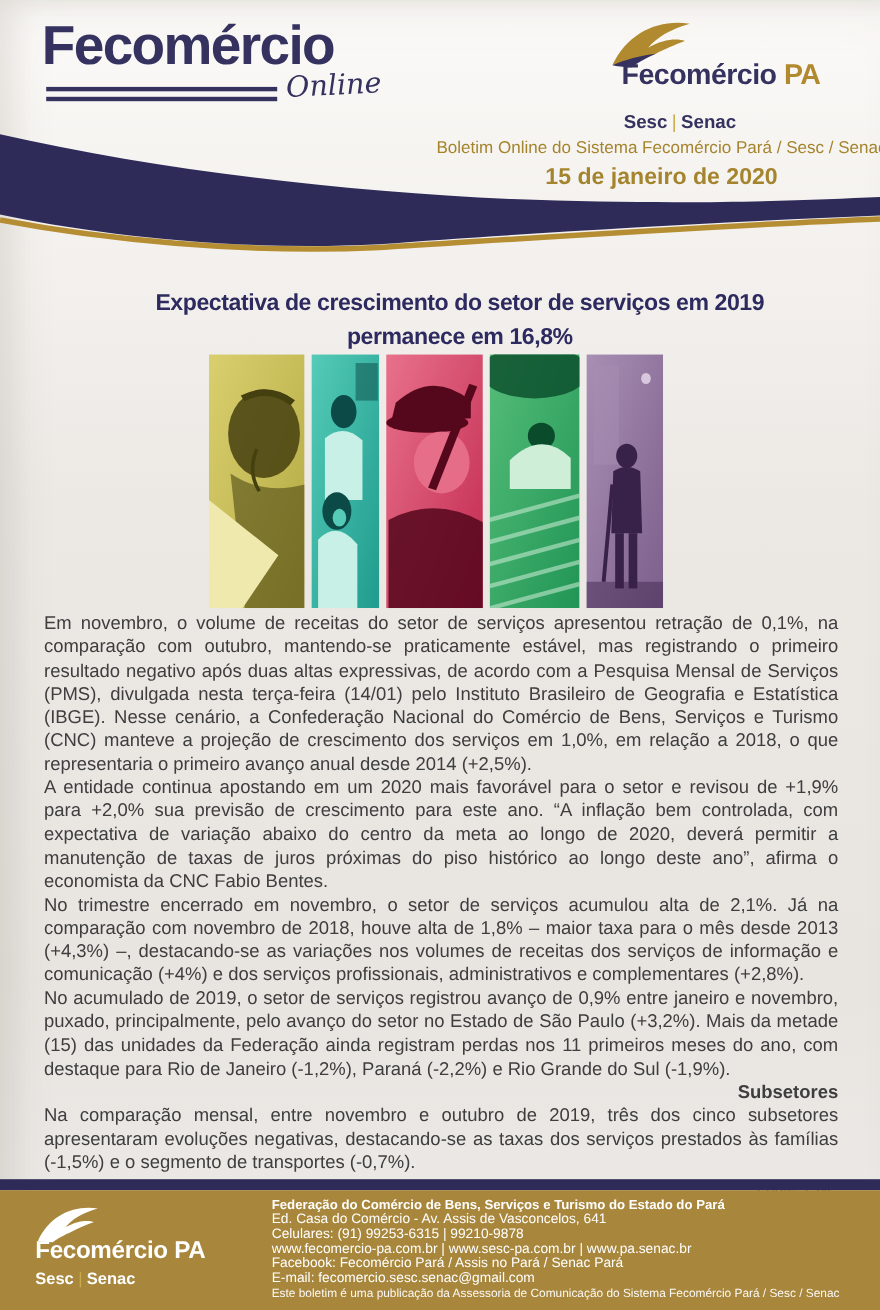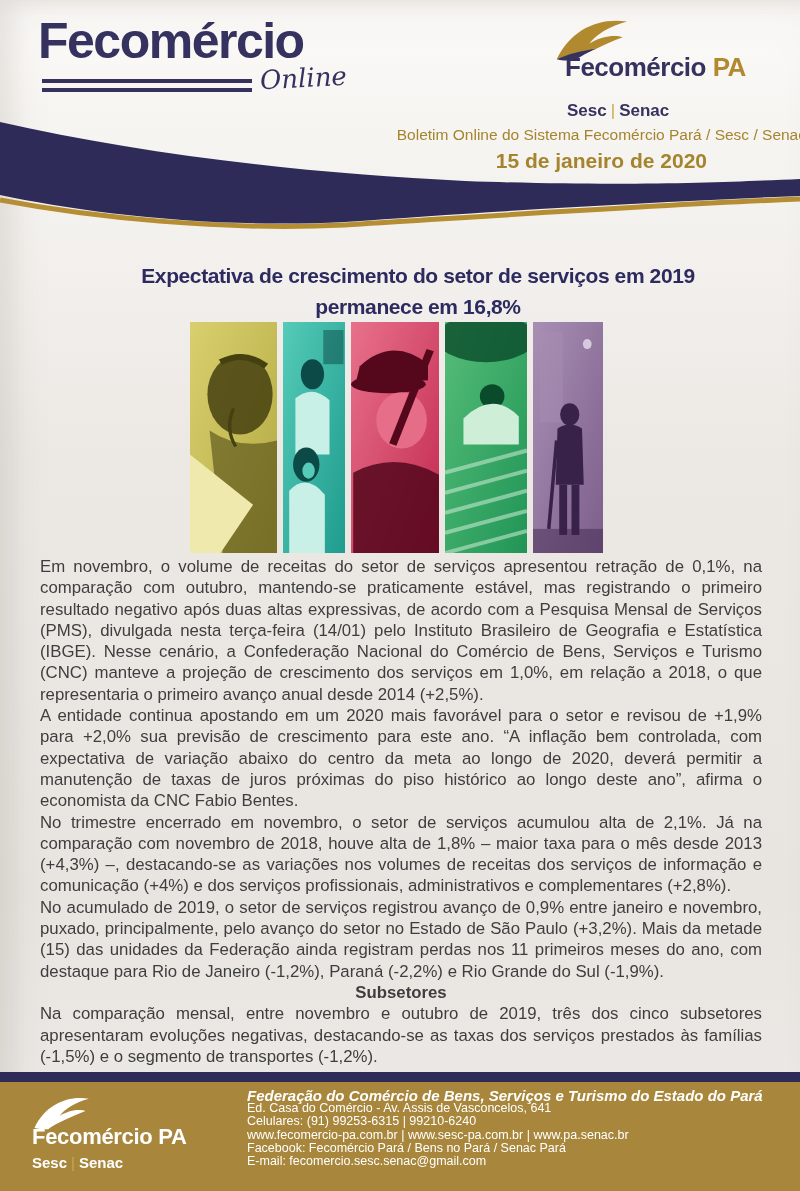--- a/index.html
+++ b/index.html
@@ -37,32 +37,32 @@
             color:#2d2a5f;font-size:21px;font-weight:bold;letter-spacing:-0.4px;line-height:31px;}
   
   .strip{position:absolute;left:190px;top:322px;height:231px;display:flex;gap:6px;}
   .panel{height:231px;overflow:hidden;}
   .panel svg{display:block;width:100%;height:100%;}
   .w1{width:87px}.w2{width:62px}.w3{width:88px}.w4{width:82px}.w5{width:70px}
   
   .article{position:absolute;left:40px;width:722px;top:556px;color:#3e3e3e;
            font-size:16.8px;line-height:21.3px;}
   .article p{margin:0;text-align:justify;}
-  .article .subhead{font-weight:bold;text-align:center;}
+  .article .subhead{font-weight:bold;text-align:right;}
   .article .source{text-align:right;font-size:14px;margin-top:3px;}
   
   .footer{position:absolute;left:0;bottom:0;width:800px;}
   .navy-strip{height:10px;background:#2e2b59;}
   .gold-area{height:109px;background:#a8873c;display:flex;color:#ffffff;}
   .f-logo{width:215px;padding-left:32px;position:relative;}
   .f-logo svg.mark{position:absolute;left:30px;top:14px;width:62px;height:34px;}
   .f-logo .name{padding-top:44px;font-size:22px;font-weight:bold;letter-spacing:-0.3px;line-height:1;}
   .f-logo .subs{margin-top:6px;font-size:15px;font-weight:bold;}
   .f-info{flex:1;padding-top:7px;padding-right:10px;font-size:12.5px;line-height:13.2px;}
-  .f-info .org{font-weight:bold;font-size:15px;font-style:italic;}
+  .f-info .org{font-weight:bold;font-size:12px;}
   .f-info .note{font-size:10.8px;margin-top:2px;color:rgba(255,255,255,.95);}
 </style>
 </head>
 <body>
 
 <div id="page">
 
   <div class="masthead">
     <div class="main">Fecomércio</div>
     <div class="mast-row">
@@ -193,42 +193,43 @@
       </svg>
     </div>
   </div>
 
   <div class="article">
     <p>Em novembro, o volume de receitas do setor de serviços apresentou retração de 0,1%, na comparação com outubro, mantendo-se praticamente estável, mas registrando o primeiro resultado negativo após duas altas expressivas, de acordo com a Pesquisa Mensal de Serviços (PMS), divulgada nesta terça-feira (14/01) pelo Instituto Brasileiro de Geografia e Estatística (IBGE). Nesse cenário, a Confederação Nacional do Comércio de Bens, Serviços e Turismo (CNC) manteve a projeção de crescimento dos serviços em 1,0%, em relação a 2018, o que representaria o primeiro avanço anual desde 2014 (+2,5%).</p>
     <p>A entidade continua apostando em um 2020 mais favorável para o setor e revisou de +1,9% para +2,0% sua previsão de crescimento para este ano. “A inflação bem controlada, com expectativa de variação abaixo do centro da meta ao longo de 2020, deverá permitir a manutenção de taxas de juros próximas do piso histórico ao longo deste ano”, afirma o economista da CNC Fabio Bentes.</p>
     <p>No trimestre encerrado em novembro, o setor de serviços acumulou alta de 2,1%. Já na comparação com novembro de 2018, houve alta de 1,8% – maior taxa para o mês desde 2013 (+4,3%) –, destacando-se as variações nos volumes de receitas dos serviços de informação e comunicação (+4%) e dos serviços profissionais, administrativos e complementares (+2,8%).</p>
     <p>No acumulado de 2019, o setor de serviços registrou avanço de 0,9% entre janeiro e novembro, puxado, principalmente, pelo avanço do setor no Estado de São Paulo (+3,2%). Mais da metade (15) das unidades da Federação ainda registram perdas nos 11 primeiros meses do ano, com destaque para Rio de Janeiro (-1,2%), Paraná (-2,2%) e Rio Grande do Sul (-1,9%).</p>
     <p class="subhead">Subsetores</p>
-    <p>Na comparação mensal, entre novembro e outubro de 2019, três dos cinco subsetores apresentaram evoluções negativas, destacando-se as taxas dos serviços prestados às famílias (-1,5%) e o segmento de transportes (-1,2%).</p>
+    <p>Na comparação mensal, entre novembro e outubro de 2019, três dos cinco subsetores apresentaram evoluções negativas, destacando-se as taxas dos serviços prestados às famílias (-1,5%) e o segmento de transportes (-0,7%).</p>
     <div class="source">Fonte: CNC</div>
   </div>
 
   <div class="footer">
     <div class="navy-strip"></div>
     <div class="gold-area">
       <div class="f-logo">
         <svg class="mark" viewBox="0 0 90 50">
           <path d="M6,47 C22,13 54,-1 86,4 C65,10 52,18 43,29 C58,20 73,19 81,22 C70,26 59,31 51,35 C42,39 32,44 26,49 C17,49 10,48 6,47 Z" fill="#ffffff"></path>
         </svg>
         <div class="name">
           <span>Fecomércio</span> <span>PA</span>
         </div>
         <div class="subs">
           <span>Sesc</span><span class="div">|</span><span>Senac</span>
         </div>
       </div>
       <div class="f-info">
         <div class="org">Federação do Comércio de Bens, Serviços e Turismo do Estado do Pará</div>
         <div>Ed. Casa do Comércio - Av. Assis de Vasconcelos, 641</div>
-        <div>Celulares: (91) 99253-6315 | 99210-6240</div>
+        <div>Celulares: (91) 99253-6315 | 99210-9878</div>
         <div>www.fecomercio-pa.com.br | www.sesc-pa.com.br | www.pa.senac.br</div>
-        <div>Facebook: Fecomércio Pará / Bens no Pará / Senac Pará</div>
+        <div>Facebook: Fecomércio Pará / Assis no Pará / Senac Pará</div>
         <div>E-mail: fecomercio.sesc.senac@gmail.com</div>
+        <div class="note">Este boletim é uma publicação da Assessoria de Comunicação do Sistema Fecomércio Pará / Sesc / Senac</div>
       </div>
     </div>
   </div>
 
 </div>
 
 </body></html>

